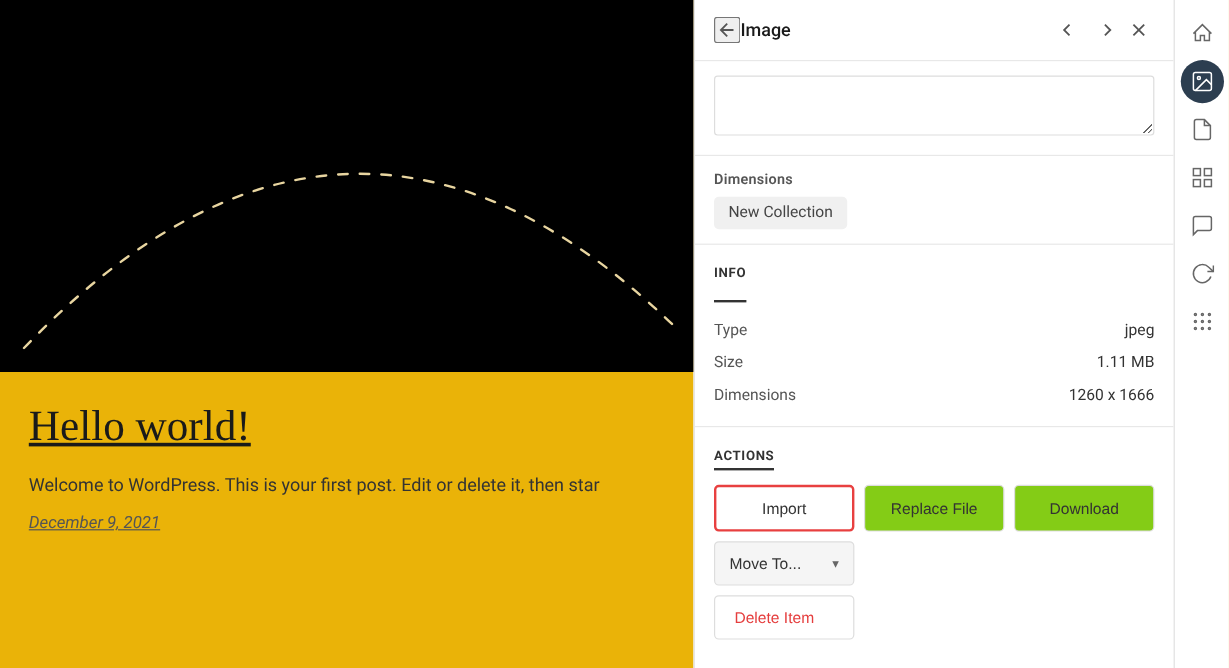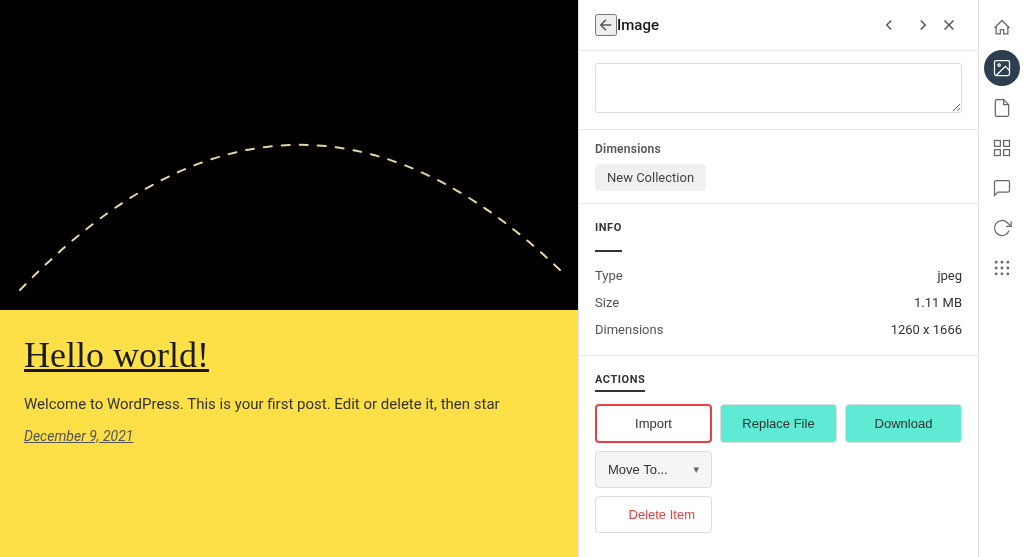--- a/index.html
+++ b/index.html
@@ -8,21 +8,21 @@
       width: 1024px;
       height: 557px;
       overflow: hidden;
       display: flex;
     }
 
     
     .left-panel {
       width: 578px;
       height: 557px;
-      background: #fde047;
+      background: #eab308;
       display: flex;
       flex-direction: column;
       overflow: hidden;
     }
 
     .image-area {
       width: 578px;
       height: 310px;
       background: #000;
       position: relative;
@@ -226,21 +226,21 @@
       display: inline-block;
     }
 
     .actions-grid {
       display: grid;
       grid-template-columns: 1fr 1fr 1fr;
       gap: 8px;
     }
 
     .action-btn {
-      background: #5eead4;
+      background: #84cc16;
       border: 1px solid #ddd;
       border-radius: 4px;
       padding: 10px 16px;
       font-size: 13px;
       color: #333;
       cursor: pointer;
       text-align: center;
       transition: background 0.15s;
     }
 
@@ -252,21 +252,21 @@
 
     .action-btn-delete {
       grid-column: 1;
       background: #fff;
       border: 1px solid #ddd;
       border-radius: 4px;
       padding: 10px 16px;
       font-size: 13px;
       color: #e53e3e;
       cursor: pointer;
-      text-align: right;
+      text-align: left;
     }
 
     .move-to-btn {
       display: flex;
       align-items: center;
       justify-content: space-between;
       background: #f5f5f5;
       border: 1px solid #ddd;
       border-radius: 4px;
       padding: 10px 12px;

